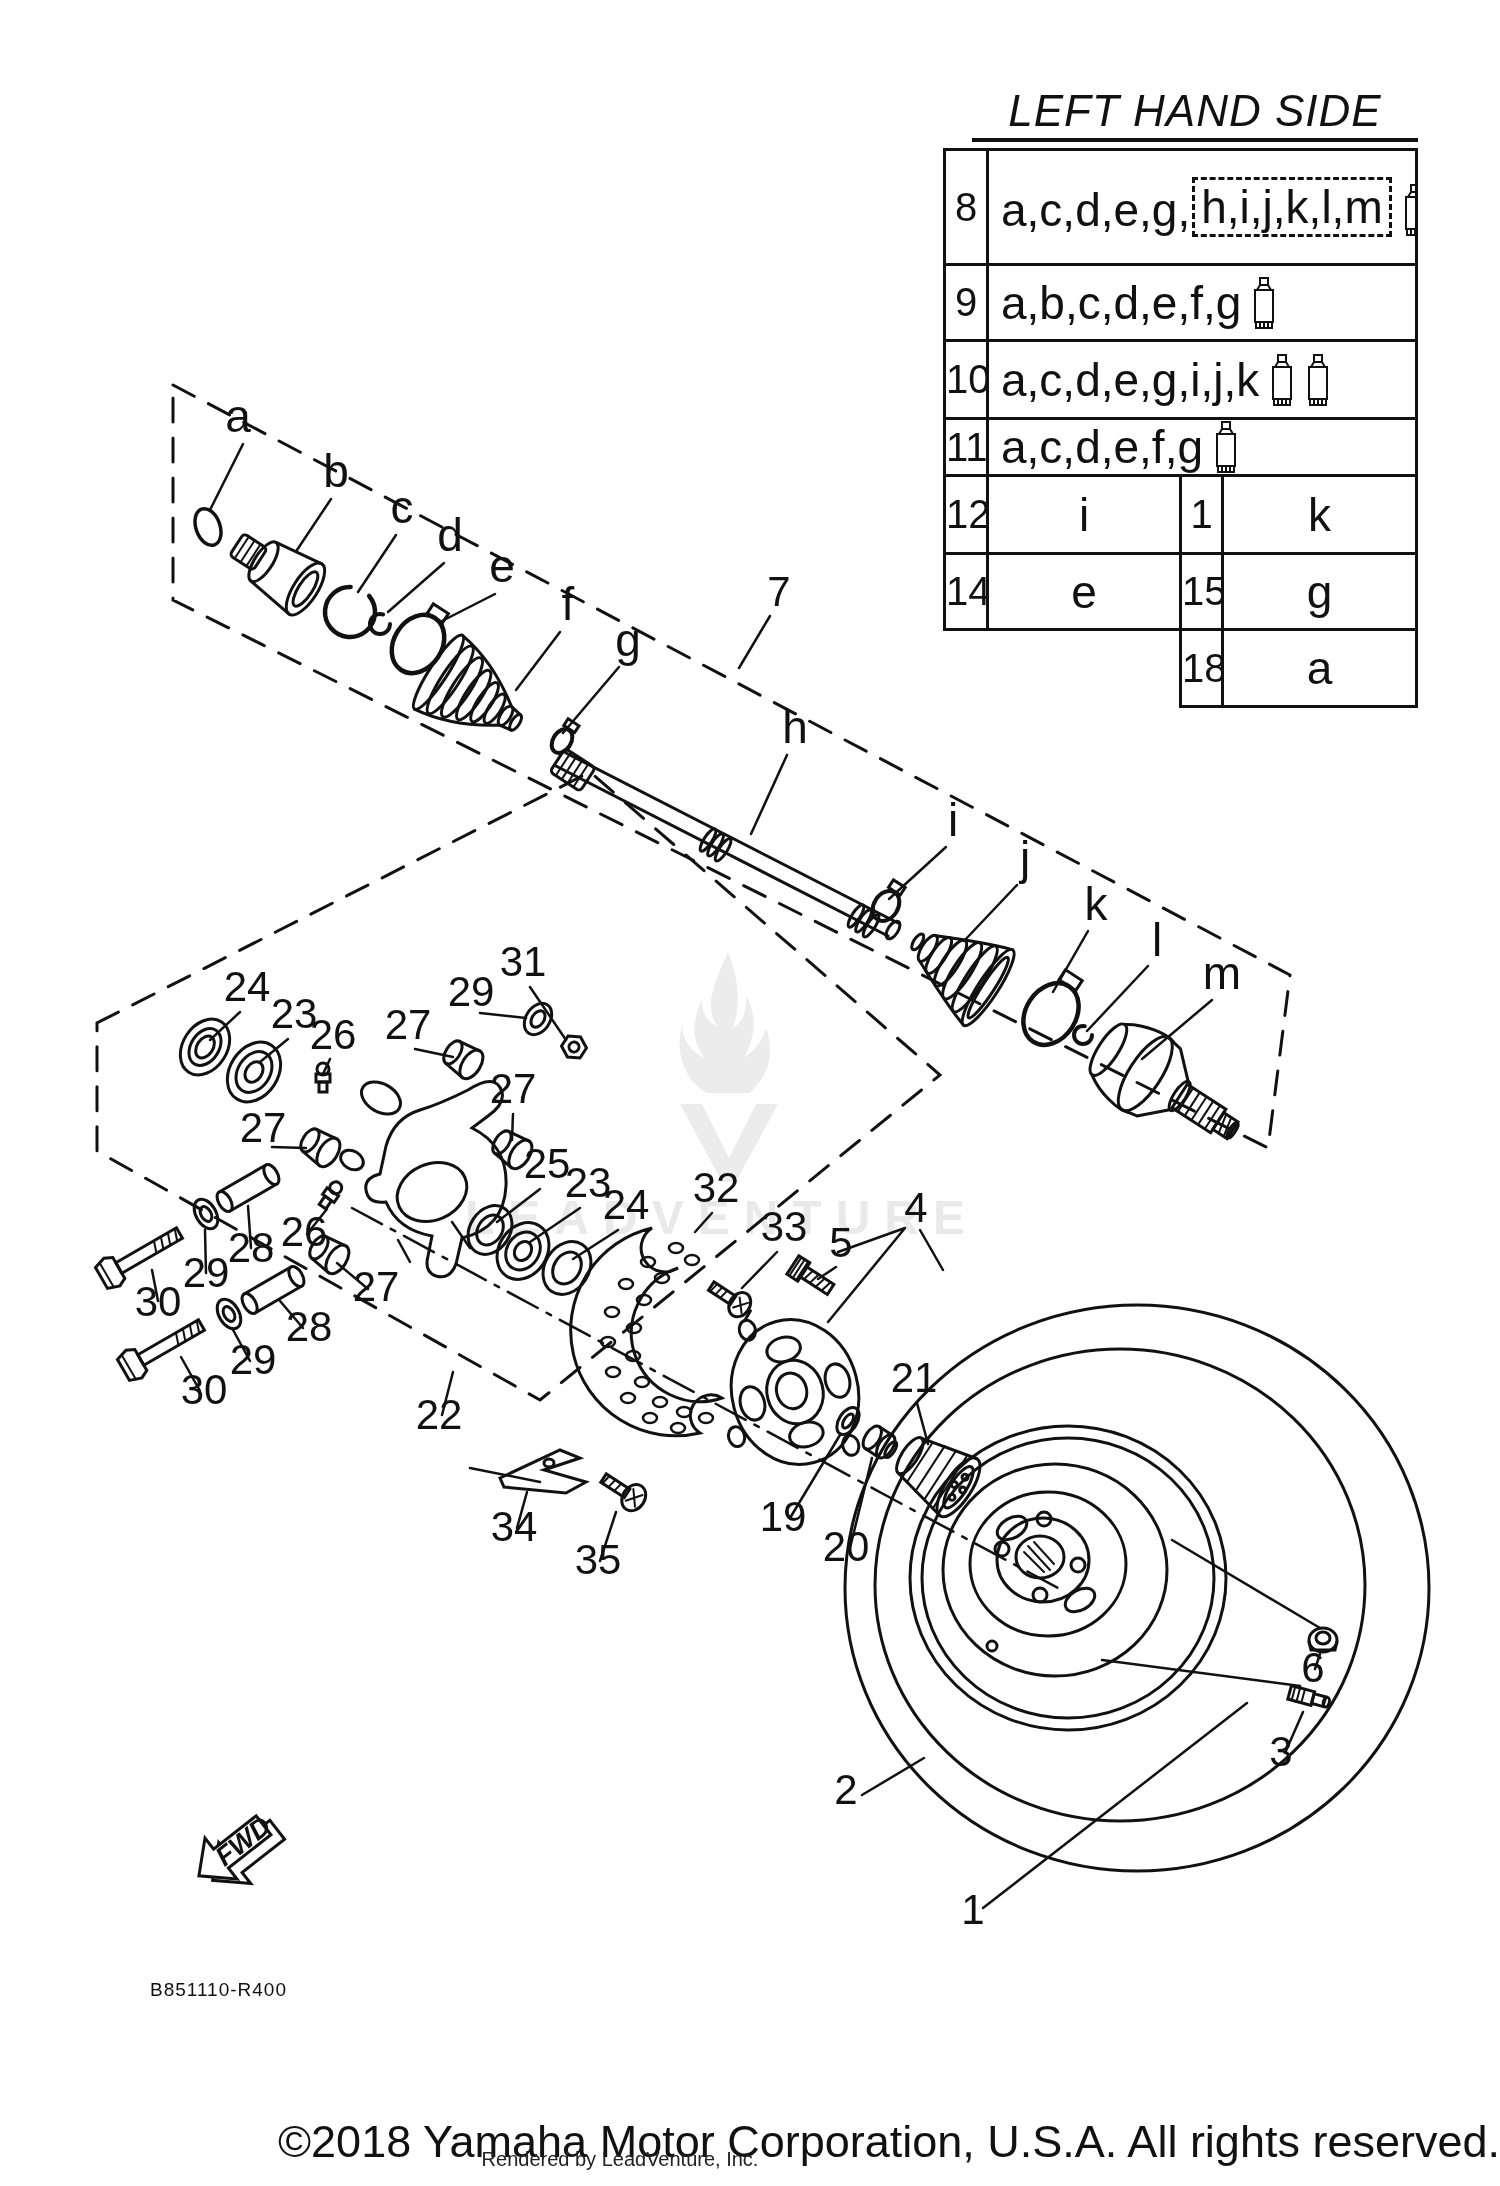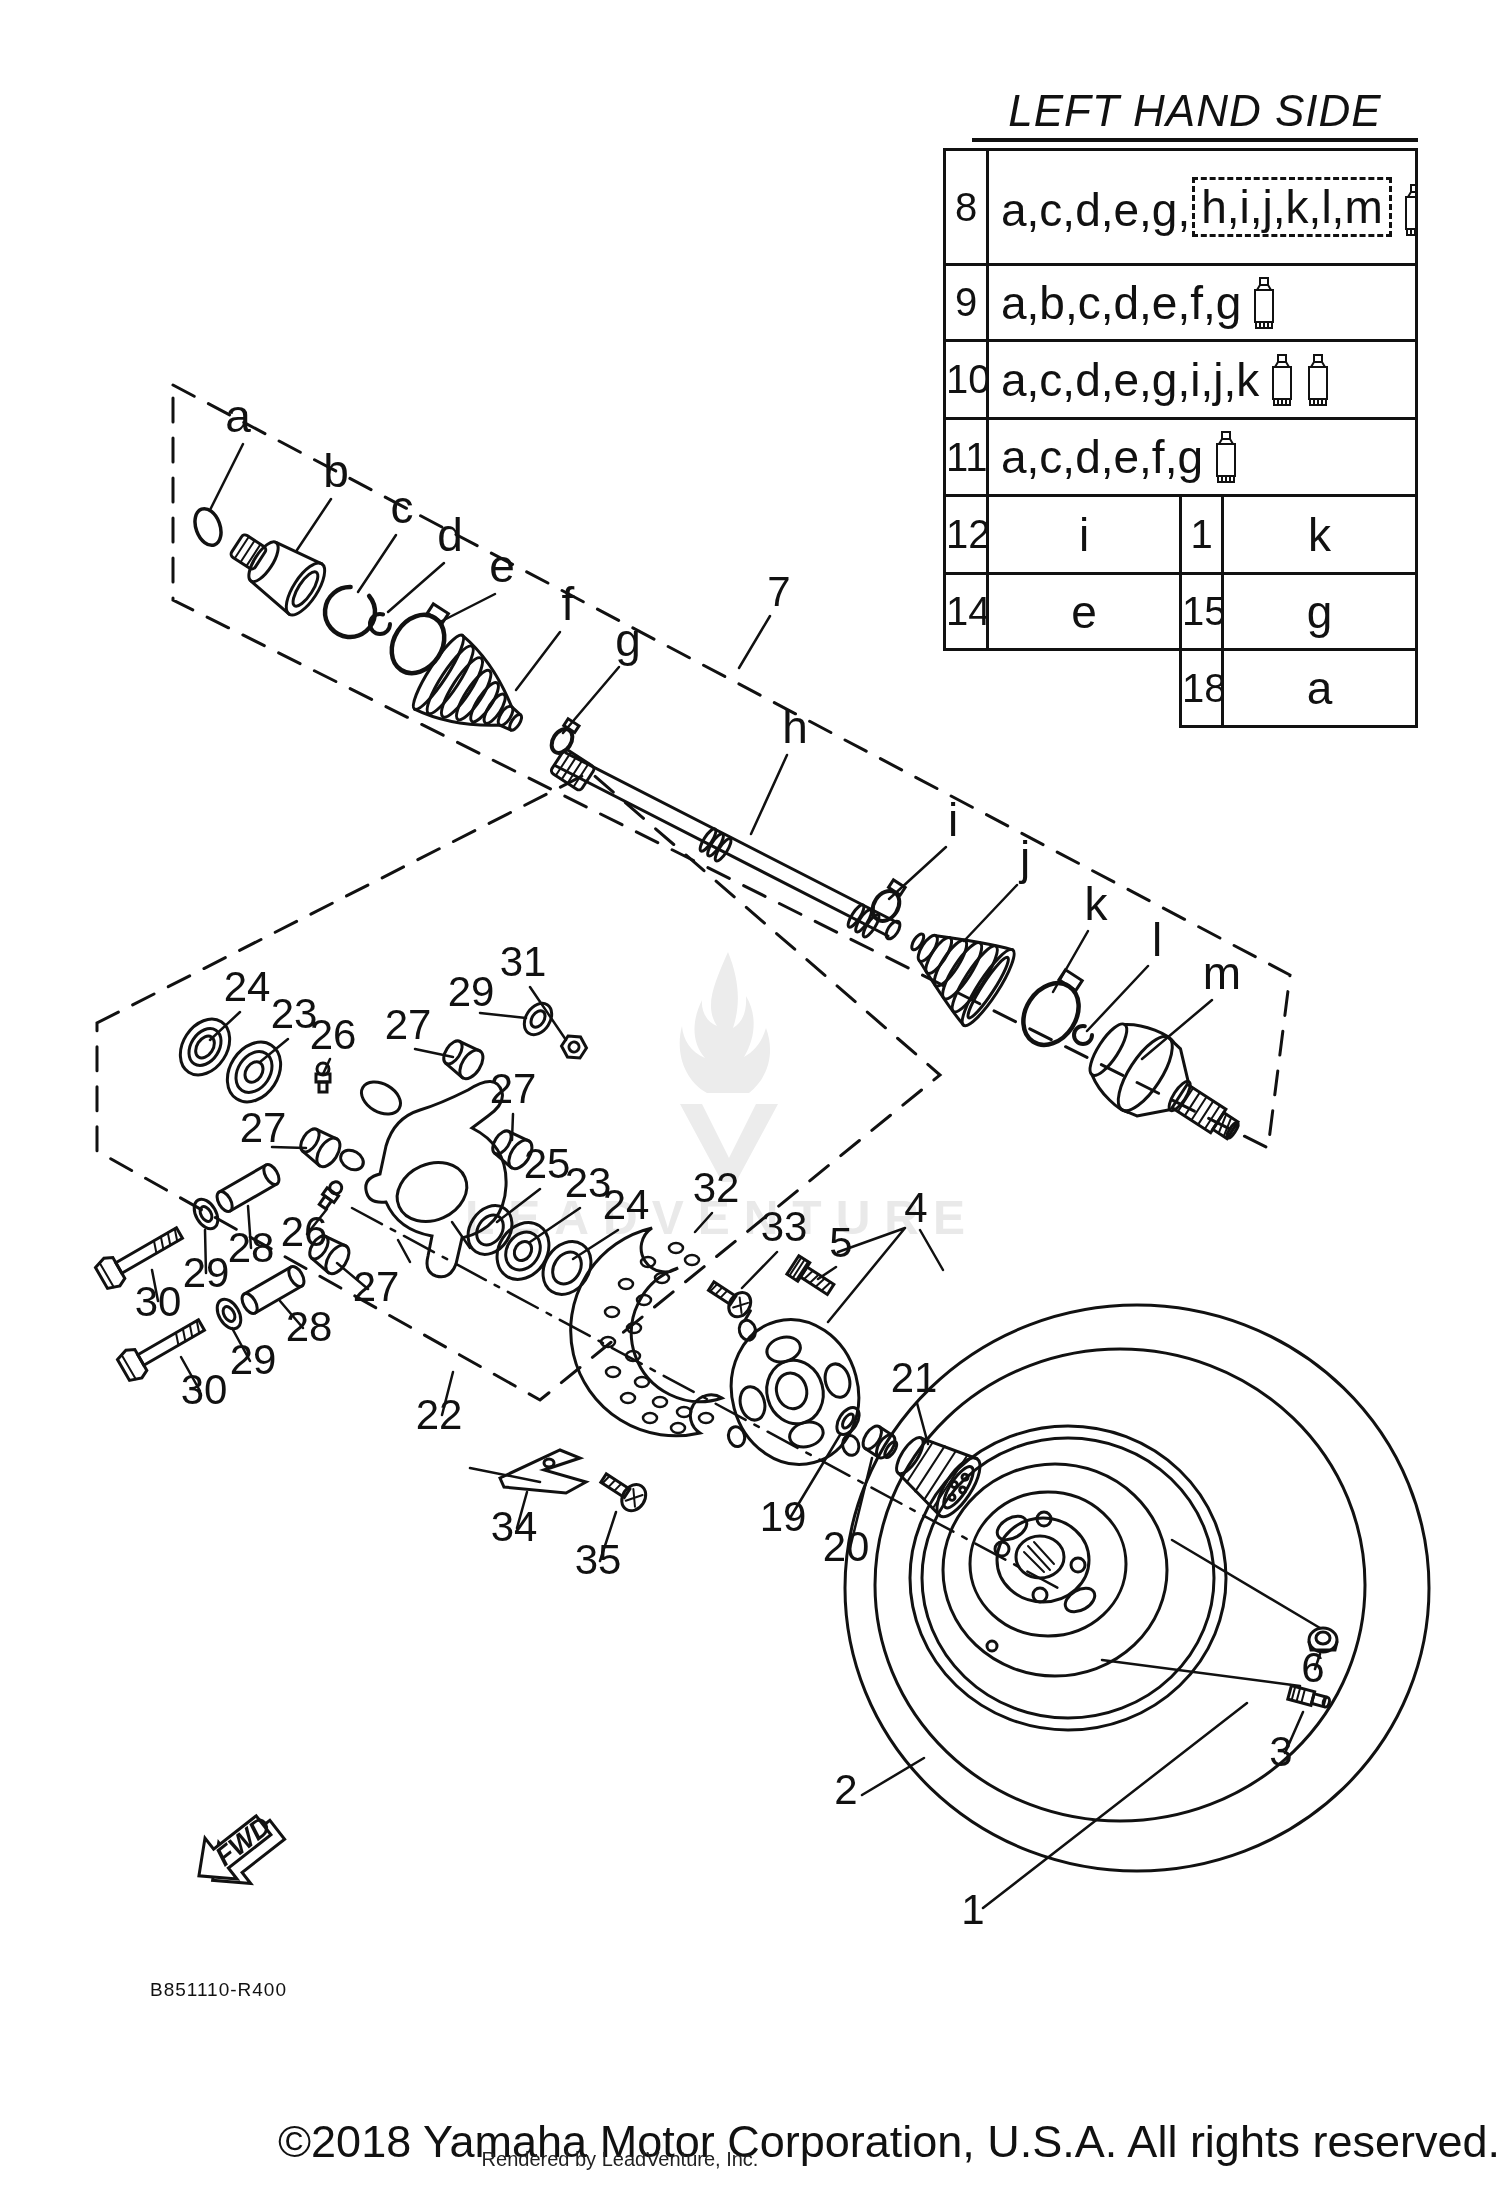--- a/index.html
+++ b/index.html
@@ -530,21 +530,21 @@
             <rect x="9" y="2" width="8" height="7"></rect>
                   <path d="M6,14 L9,9 L17,9 L20,14"></path>
             <rect x="4" y="14" width="18" height="32"></rect>
             <path d="M5,46 L5,52 M9,46 L9,52 M13,46 L13,52 M17,46 L17,52 M21,46 L21,52"></path>
             <path d="M4,46 L22,46 M4,52 L22,52"></path>
           </g>
         </svg>
       </div>
     </td>
   </tr>
-  <tr style="height:77px">
+  <tr style="height:57px">
     <td class="num">11</td>
     <td class="combo" colspan="3">
       <div class="combo-wrap">
         <span>a,c,d,e,f,g</span>
         <svg class="tube" width="26" height="54" viewBox="0 0 26 54">
           <g stroke="#111" stroke-width="2" fill="none">
             <rect x="9" y="2" width="8" height="7"></rect>
                   <path d="M6,14 L9,9 L17,9 L20,14"></path>
             <rect x="4" y="14" width="18" height="32"></rect>
             <path d="M5,46 L5,52 M9,46 L9,52 M13,46 L13,52 M17,46 L17,52 M21,46 L21,52"></path>

